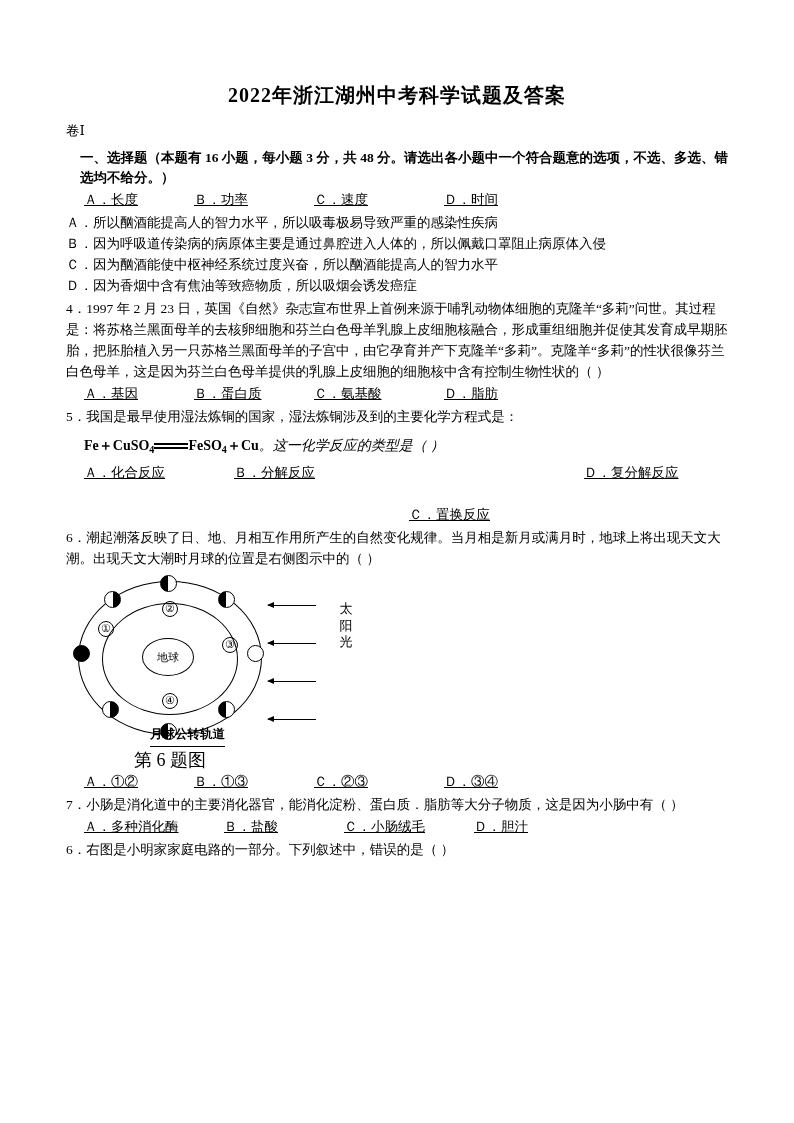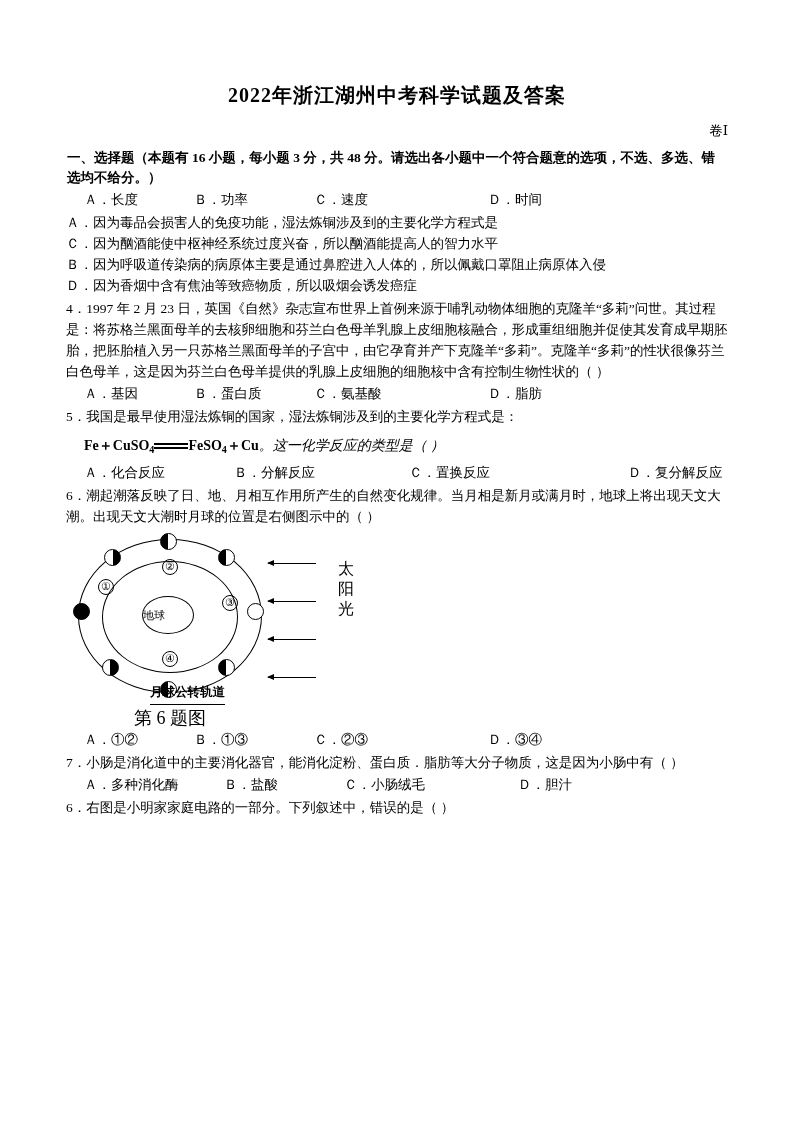--- a/index.html
+++ b/index.html
@@ -26,47 +26,48 @@
     text-align: center;
     font-size: 20px;
     font-weight: bold;
     letter-spacing: 1px;
     margin: 8px 0 10px 0;
   }
   .line {
     margin: 0 0 2px 0;
   }
   .center {
-    text-align: right;
+    text-align: left;
   }
   .section-head {
     font-weight: bold;
-    margin: 6px 0 2px 1px;
+    margin: 6px 0 2px 14px;
     line-height: 1.5;
   }
   .q {
     margin: 2px 0 0 0;
   }
   .q-body {
     text-indent: 0;
   }
   .opts {
     display: flex;
     margin: 1px 0 0 18px;
+    text-decoration: underline;
   }
   .opts .o {
     white-space: nowrap;
   }
   .opt-a { width: 110px; }
   .opt-b { width: 120px; }
   .opt-c { width: 130px; }
-  .opt-d { width: 100px; margin-left: 44px; }
+  .opt-d { width: 100px; }
   .opts.wide .opt-a { width: 150px; }
   .opts.wide .opt-b { width: 175px; }
-  .opts.wide .opt-c { width: 175px; }
+  .opts.wide .opt-c { width: 175px; margin-top: 42px; }
   .sub {
     font-size: 0.72em;
     vertical-align: -0.25em;
   }
   .eq {
     font-family: "Liberation Serif", "DejaVu Serif", serif;
     font-weight: bold;
     font-size: 14px;
     margin: 7px 0 6px 18px;
   }
@@ -118,21 +119,21 @@
     border: 1.1px solid #000;
     border-radius: 50%;
   }
   .earth {
     position: absolute;
     left: 70px; top: 63px;
     width: 50px; height: 36px;
     border: 1.1px solid #000;
     border-radius: 50%;
     font-size: 11px;
-    text-align: left;
+    text-align: center;
     line-height: 36px;
   }
   .moon {
     position: absolute;
     width: 15px; height: 15px;
     border: 1px solid #000;
     border-radius: 50%;
     background: linear-gradient(to right, #000 0 50%, #fff 50% 100%);
   }
   .moon.rev {
@@ -145,21 +146,21 @@
     font-size: 11px;
     border: 1px solid #000;
     border-radius: 50%;
     width: 14px; height: 14px;
     line-height: 13px;
     text-align: center;
   }
   .sunlabel {
     position: absolute;
     right: 18px; top: 26px;
-    font-size: 16px;
+    font-size: 13px;
     line-height: 1.25;
     text-align: center;
     width: 16px;
   }
   .arrows {
     position: absolute;
     left: 196px; top: 22px;
     width: 60px; height: 120px;
   }
   .arrows .ar {
@@ -207,23 +208,23 @@
     <div class="opts">
       <span class="o opt-a">Ａ．长度</span>
       <span class="o opt-b">Ｂ．功率</span>
       <span class="o opt-c">Ｃ．速度</span>
       <span class="o opt-d">Ｄ．时间</span>
     </div>
   </div>
 
 
   <div class="q">
-    <div>Ａ．因为毒品会损害人的免疫功能，湿法炼铜涉及到的主要化学方程式是</div>
+    <div>Ａ．所以酗酒能提高人的智力水平，所以吸毒极易导致严重的感染性疾病</div>
+    <div>Ｂ．因为呼吸道传染病的病原体主要是通过鼻腔进入人体的，所以佩戴口罩阻止病原体入侵</div>
     <div>Ｃ．因为酗酒能使中枢神经系统过度兴奋，所以酗酒能提高人的智力水平</div>
-    <div>Ｂ．因为呼吸道传染病的病原体主要是通过鼻腔进入人体的，所以佩戴口罩阻止病原体入侵</div>
     <div>Ｄ．因为香烟中含有焦油等致癌物质，所以吸烟会诱发癌症</div>
   </div>
 
   <div class="q">
     <div class="q-body">4．1997 年 2 月 23 日，英国《自然》杂志宣布世界上首例来源于哺乳动物体细胞的克隆羊“多莉”问世。其过程是：将苏格兰黑面母羊的去核卵细胞和芬兰白色母羊乳腺上皮细胞核融合，形成重组细胞并促使其发育成早期胚胎，把胚胎植入另一只苏格兰黑面母羊的子宫中，由它孕育并产下克隆羊“多莉”。克隆羊“多莉”的性状很像芬兰白色母羊，这是因为芬兰白色母羊提供的乳腺上皮细胞的细胞核中含有控制生物性状的（        ）</div>
     <div class="opts">
       <span class="o opt-a">Ａ．基因</span>
       <span class="o opt-b">Ｂ．蛋白质</span>
       <span class="o opt-c">Ｃ．氨基酸</span>
       <span class="o opt-d">Ｄ．脂肪</span>

